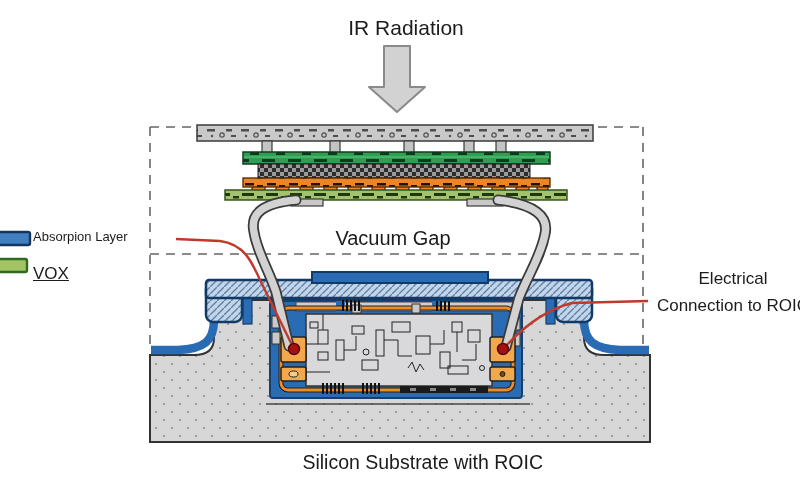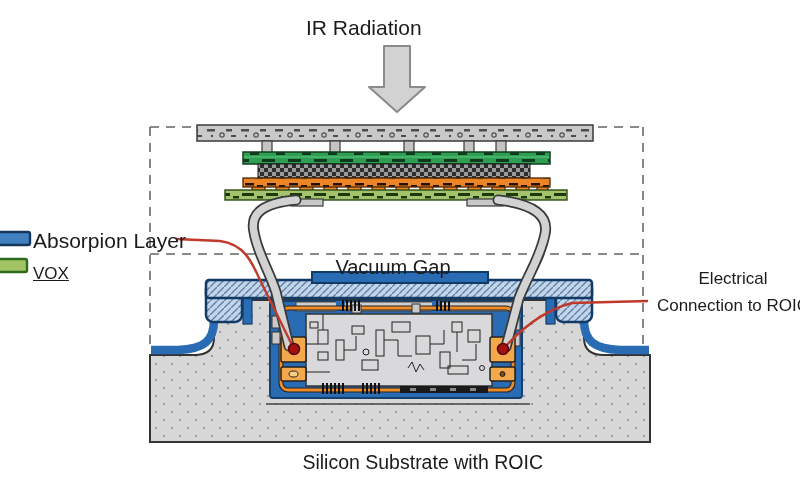--- a/index.html
+++ b/index.html
@@ -1,23 +1,23 @@
 <!DOCTYPE html>
 <html><head>
 <meta charset="utf-8">
 <style>
   html,body{margin:0;padding:0;}
   body{width:800px;height:500px;overflow:hidden;background:#fff;
        font-family:"Liberation Sans", sans-serif;}
   #stage{position:relative;width:800px;height:500px;background:#ffffff;overflow:hidden;}
   #diagram-svg{position:absolute;left:0;top:0;}
   .lbl{position:absolute;color:#1b1b1b;white-space:nowrap;}
-  .lbl-ir{left:306px;top:16px;width:200px;font-size:21px;}
-  .lbl-vac{left:293px;top:227px;width:200px;text-align:center;font-size:20px;margin-top:29px;}
-  .lbl-leg1{left:33px;top:229px;font-size:21px;text-align:center;}
+  .lbl-ir{left:306px;top:16px;width:200px;text-align:center;font-size:21px;}
+  .lbl-vac{left:293px;top:227px;width:200px;text-align:center;font-size:20px;}
+  .lbl-leg1{left:33px;top:229px;font-size:13px;text-align:center;}
   .lbl-leg2{left:33px;top:264px;font-size:17px;text-decoration:underline;}
   .lbl-elec{left:648px;top:265px;width:170px;text-align:center;font-size:17px;line-height:27px;}
   .lbl-cap{left:243px;top:451px;width:300px;text-align:right;font-size:19.5px;}
 </style>
 </head>
 <body>
 
 <div id="stage">
 
 <svg id="diagram-svg" width="800" height="500" viewBox="0 0 800 500">

